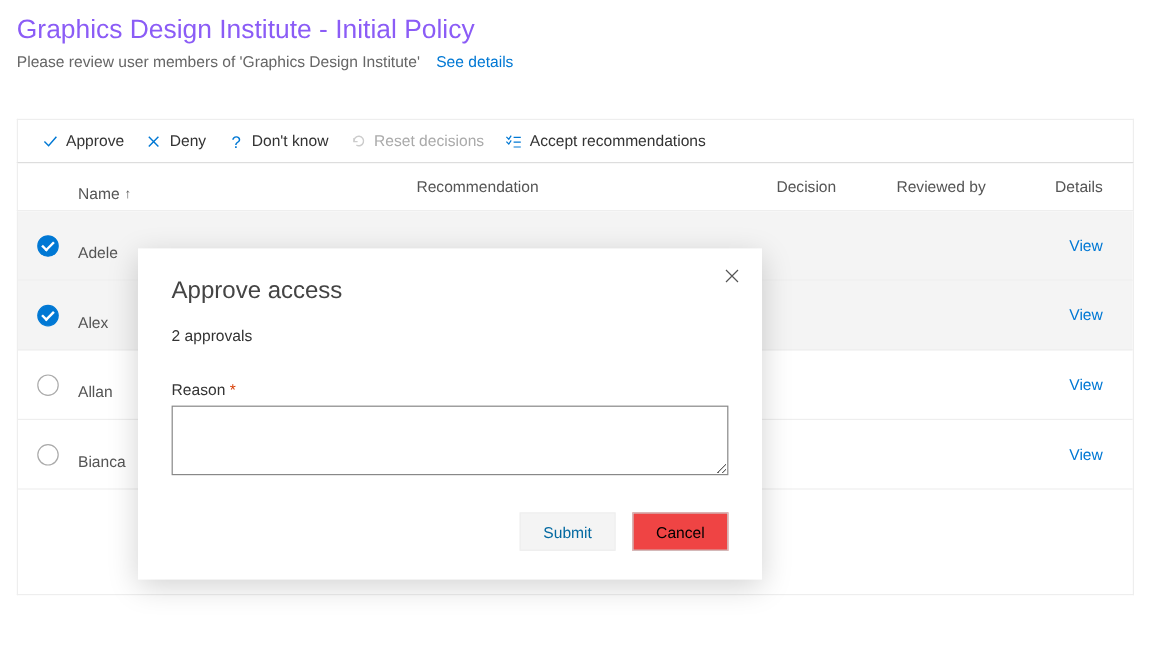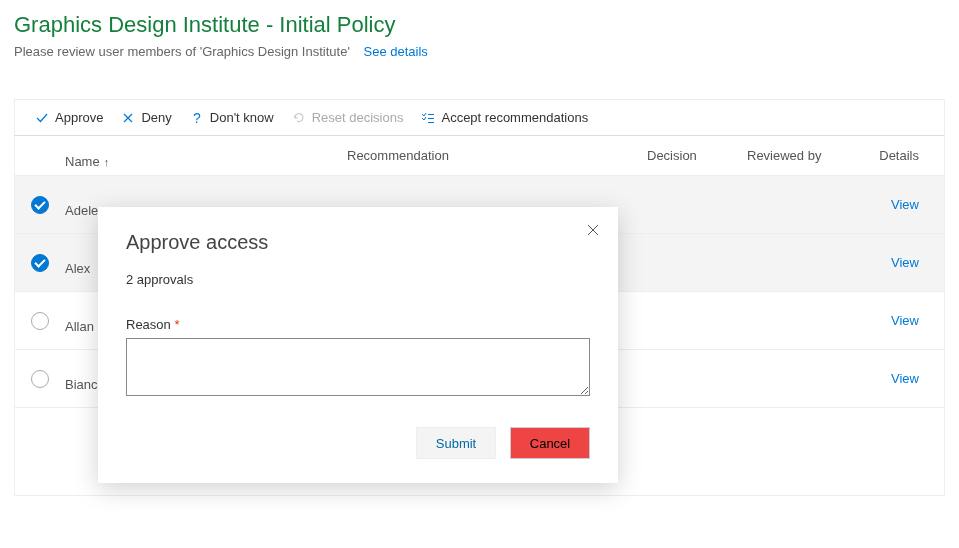--- a/index.html
+++ b/index.html
@@ -10,21 +10,21 @@
     background: #fff;
     width: 959px;
     height: 548px;
     overflow: hidden;
     position: relative;
   }
   .header { padding: 12px 14px 8px; }
   .page-title {
     font-size: 22px;
     font-weight: 300;
-    color: #15803d;
+    color: #8b5cf6;
     margin-bottom: 6px;
   }
   .subtitle-row {
     font-size: 13px;
     color: #666;
   }
   .subtitle-row .link {
     color: #0078d4;
     margin-left: 10px;
     cursor: pointer;
@@ -97,21 +97,21 @@
   .sort-arrow { font-size: 11px; }
 
   
   .scrollwrap::-webkit-scrollbar { width: 16px; }
   .scrollwrap::-webkit-scrollbar-track { background: #f1f1f1; }
   .scrollwrap::-webkit-scrollbar-thumb { background: #c1c1c1; }
 
   
   .dialog {
     position: absolute;
-    left: 98px; top: 207px;
+    left: 115px; top: 207px;
     width: 520px;
     background: #fff;
     box-shadow: 0 6px 24px rgba(0,0,0,0.18);
     padding: 24px 28px 24px 28px;
     z-index: 10;
   }
   .dialog-close {
     position: absolute; top: 16px; right: 18px;
     cursor: pointer; color:#555;
   }

